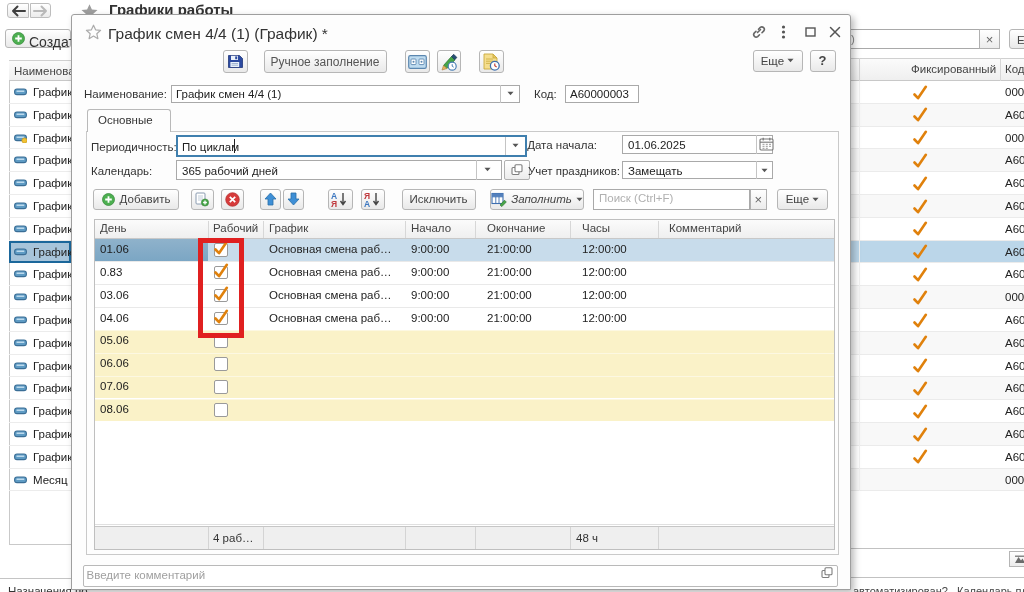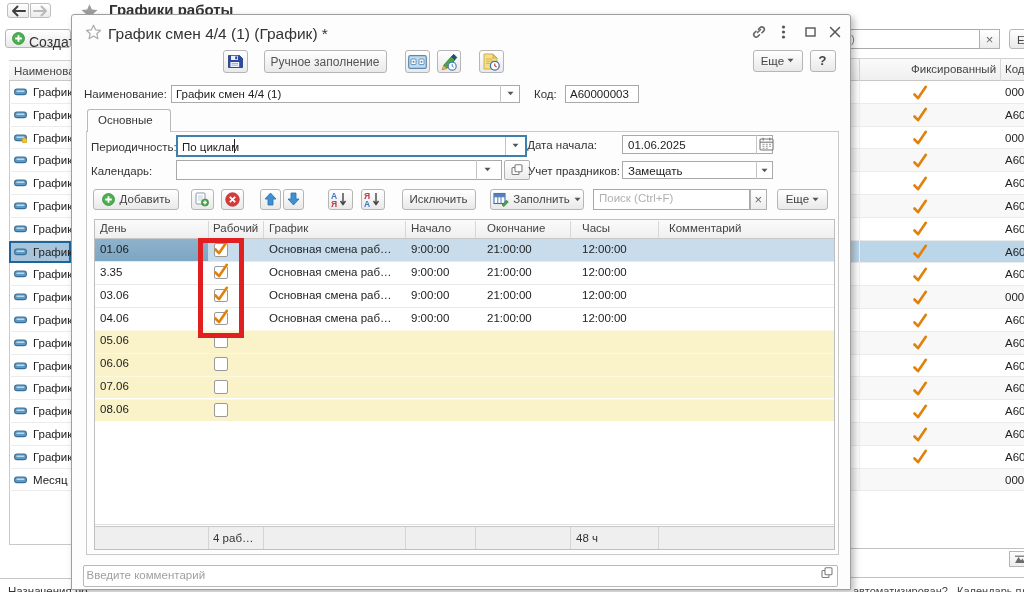--- a/index.html
+++ b/index.html
@@ -424,20 +424,21 @@
 <div style="position:absolute;left:687.0px;top:122.5px;width:15px;height:14px;">
         <svg width="15" height="14" viewBox="0 0 15 14" style="display:block;">
           <rect x="1" y="2" width="13" height="11" rx="1" fill="#fff" stroke="#777" stroke-width="1.1"></rect>
           <path d="M1 5.2h13" stroke="#777" stroke-width="1.1"></path>
           <path d="M4.2 0.8v2.8M10.8 0.8v2.8" stroke="#777" stroke-width="1.2"></path>
           <path d="M3.5 7.3h2M6.8 7.3h2M10 7.3h2M3.5 9.3h2M6.8 9.3h2M10 9.3h2M3.5 11.3h2M6.8 11.3h2" stroke="#999" stroke-width="1"></path>
         </svg>
       </div>
 <div style="position:absolute;left:19.5px;top:150.0px;width:110px;height:15px;font-size:11.5px;color:#333;">Календарь:</div>
 <div style="position:absolute;left:104.5px;top:145.5px;width:325.5px;height:19.5px;background:#fff;border:1px solid #a9a9a9;"></div>
+<div style="position:absolute;left:110.5px;top:150.0px;width:250px;height:15px;font-size:11.5px;color:#222;">365 рабочий дней</div>
 <div style="position:absolute;left:404.0px;top:145.5px;width:1px;height:19.5px;background:#c4c4c4;"></div>
 <div style="position:absolute;left:412.0px;top:152.5px;width:7px;height:5px;">
         <svg width="7" height="5" viewBox="0 0 7 5" style="display:block;">
           <path d="M0.5 0.8 L3.5 4.2 L6.5 0.8 Z" fill="#555"></path>
         </svg>
       </div>
 <div style="position:absolute;left:432.5px;top:145.5px;width:26px;height:19.5px;background:linear-gradient(#fff,#ececec);border:1px solid #b0b0b0;border-radius:2px;display:flex;align-items:center;justify-content:center;">
         <svg width="12" height="12" viewBox="0 0 12 12" style="display:block;">
           <rect x="1" y="3.5" width="7" height="7" rx="1" fill="#fff" stroke="#7E7E7E" stroke-width="1.1"></rect>
           <rect x="4" y="0.8" width="7" height="7" rx="1" fill="#fff" stroke="#7E7E7E" stroke-width="1.1"></rect>
@@ -491,21 +492,21 @@
         </svg>
       </div>
 <div style="position:absolute;left:289.0px;top:174.0px;width:24px;height:21px;background:linear-gradient(#fff,#e9e9e9);border:1px solid #b6b6b6;border-radius:3px;display:flex;align-items:center;justify-content:center;font-size:11.5px;color:#444;white-space:nowrap;">
         <svg width="20" height="16" viewBox="0 0 20 16" style="display:block;">
           <text x="1" y="7.5" font-size="8.5" font-weight="bold" fill="#C0393E" font-family="Liberation Sans">Я</text>
           <text x="1" y="15.5" font-size="8.5" font-weight="bold" fill="#3E78C0" font-family="Liberation Sans">А</text>
           <path d="M13 2 v11 M10.5 10 l2.5 3.5 2.5-3.5" fill="none" stroke="#444" stroke-width="1.4"></path>
         </svg>
       </div>
 <div style="position:absolute;left:330.0px;top:174.0px;width:74px;height:21px;background:linear-gradient(#fff,#e9e9e9);border:1px solid #b6b6b6;border-radius:3px;display:flex;align-items:center;justify-content:center;font-size:11.5px;color:#444;white-space:nowrap;">Исключить</div>
-<div style="position:absolute;left:418.5px;top:174.0px;width:94px;height:21px;background:linear-gradient(#fff,#e9e9e9);border:1px solid #b6b6b6;border-radius:3px;display:flex;align-items:center;justify-content:center;font-size:11.5px;color:#444;white-space:nowrap;">
+<div style="position:absolute;left:418.5px;top:174.0px;width:94px;height:21px;background:linear-gradient(#fff,#e9e9e9);border:1px solid #b6b6b6;border-radius:3px;display:flex;align-items:center;justify-content:center;font-size:11.5px;color:#444;white-space:nowrap;font-style:italic;">
         <svg width="16" height="15" viewBox="0 0 16 15" style="display:block;">
           <rect x="1" y="1.5" width="11" height="10" fill="#fff" stroke="#3E6FB0" stroke-width="1.1"></rect>
           <path d="M1 4.8h11M4.8 1.5v10M8 1.5v10" stroke="#3E6FB0" stroke-width="0.9"></path>
           <rect x="1" y="1.5" width="11" height="3.3" fill="#5380BC"></rect>
           <path d="M9 13 L13.5 8.2 L15.3 10 L10.8 14.6 Z" fill="#48A548" stroke="#2F7A33" stroke-width="0.7"></path>
         </svg>
         <span style="margin:0 4px;">Заполнить</span>
         <svg width="7" height="5" viewBox="0 0 7 5" style="display:block;">
           <path d="M0.5 0.8 L3.5 4.2 L6.5 0.8 Z" fill="#555"></path>
         </svg>
@@ -538,21 +539,21 @@
 <div style="position:absolute;left:141.0px;top:225.5px;width:16px;height:16px;">
         <svg width="16" height="16" viewBox="0 0 16 16" style="display:block;">
           <path d="M2.5 9.5 L6 13.2 L13.8 1.8" fill="none" stroke="#E0810C" stroke-width="2.6" stroke-linecap="round" stroke-linejoin="round"></path>
         </svg>
       </div>
 <div style="position:absolute;left:197.5px;top:228.5px;width:134px;height:15px;font-size:11.5px;color:#222;white-space:nowrap;overflow:hidden;">Основная смена раб…</div>
 <div style="position:absolute;left:339.5px;top:228.5px;width:60px;height:15px;font-size:11.5px;color:#222;">9:00:00</div>
 <div style="position:absolute;left:415.5px;top:228.5px;width:70px;height:15px;font-size:11.5px;color:#222;">21:00:00</div>
 <div style="position:absolute;left:510.5px;top:228.5px;width:70px;height:15px;font-size:11.5px;color:#222;">12:00:00</div>
 <div style="position:absolute;left:23.0px;top:246.9px;width:739.5px;height:22.85px;background:#fff;border-top:1px solid #e9e9e9;"></div>
-<div style="position:absolute;left:28.5px;top:251.4px;width:60px;height:15px;font-size:11.5px;color:#1a1a1a;">3.35</div>
+<div style="position:absolute;left:28.5px;top:251.4px;width:60px;height:15px;font-size:11.5px;color:#1a1a1a;">0.83</div>
 <div style="position:absolute;left:142.5px;top:251.4px;width:13.5px;height:13.5px;background:#fff;border:1px solid #9a9a9a;border-radius:2px;"></div>
 <div style="position:absolute;left:141.0px;top:248.4px;width:16px;height:16px;">
         <svg width="16" height="16" viewBox="0 0 16 16" style="display:block;">
           <path d="M2.5 9.5 L6 13.2 L13.8 1.8" fill="none" stroke="#E0810C" stroke-width="2.6" stroke-linecap="round" stroke-linejoin="round"></path>
         </svg>
       </div>
 <div style="position:absolute;left:197.5px;top:251.4px;width:134px;height:15px;font-size:11.5px;color:#222;white-space:nowrap;overflow:hidden;">Основная смена раб…</div>
 <div style="position:absolute;left:339.5px;top:251.4px;width:60px;height:15px;font-size:11.5px;color:#222;">9:00:00</div>
 <div style="position:absolute;left:415.5px;top:251.4px;width:70px;height:15px;font-size:11.5px;color:#222;">21:00:00</div>
 <div style="position:absolute;left:510.5px;top:251.4px;width:70px;height:15px;font-size:11.5px;color:#222;">12:00:00</div>

